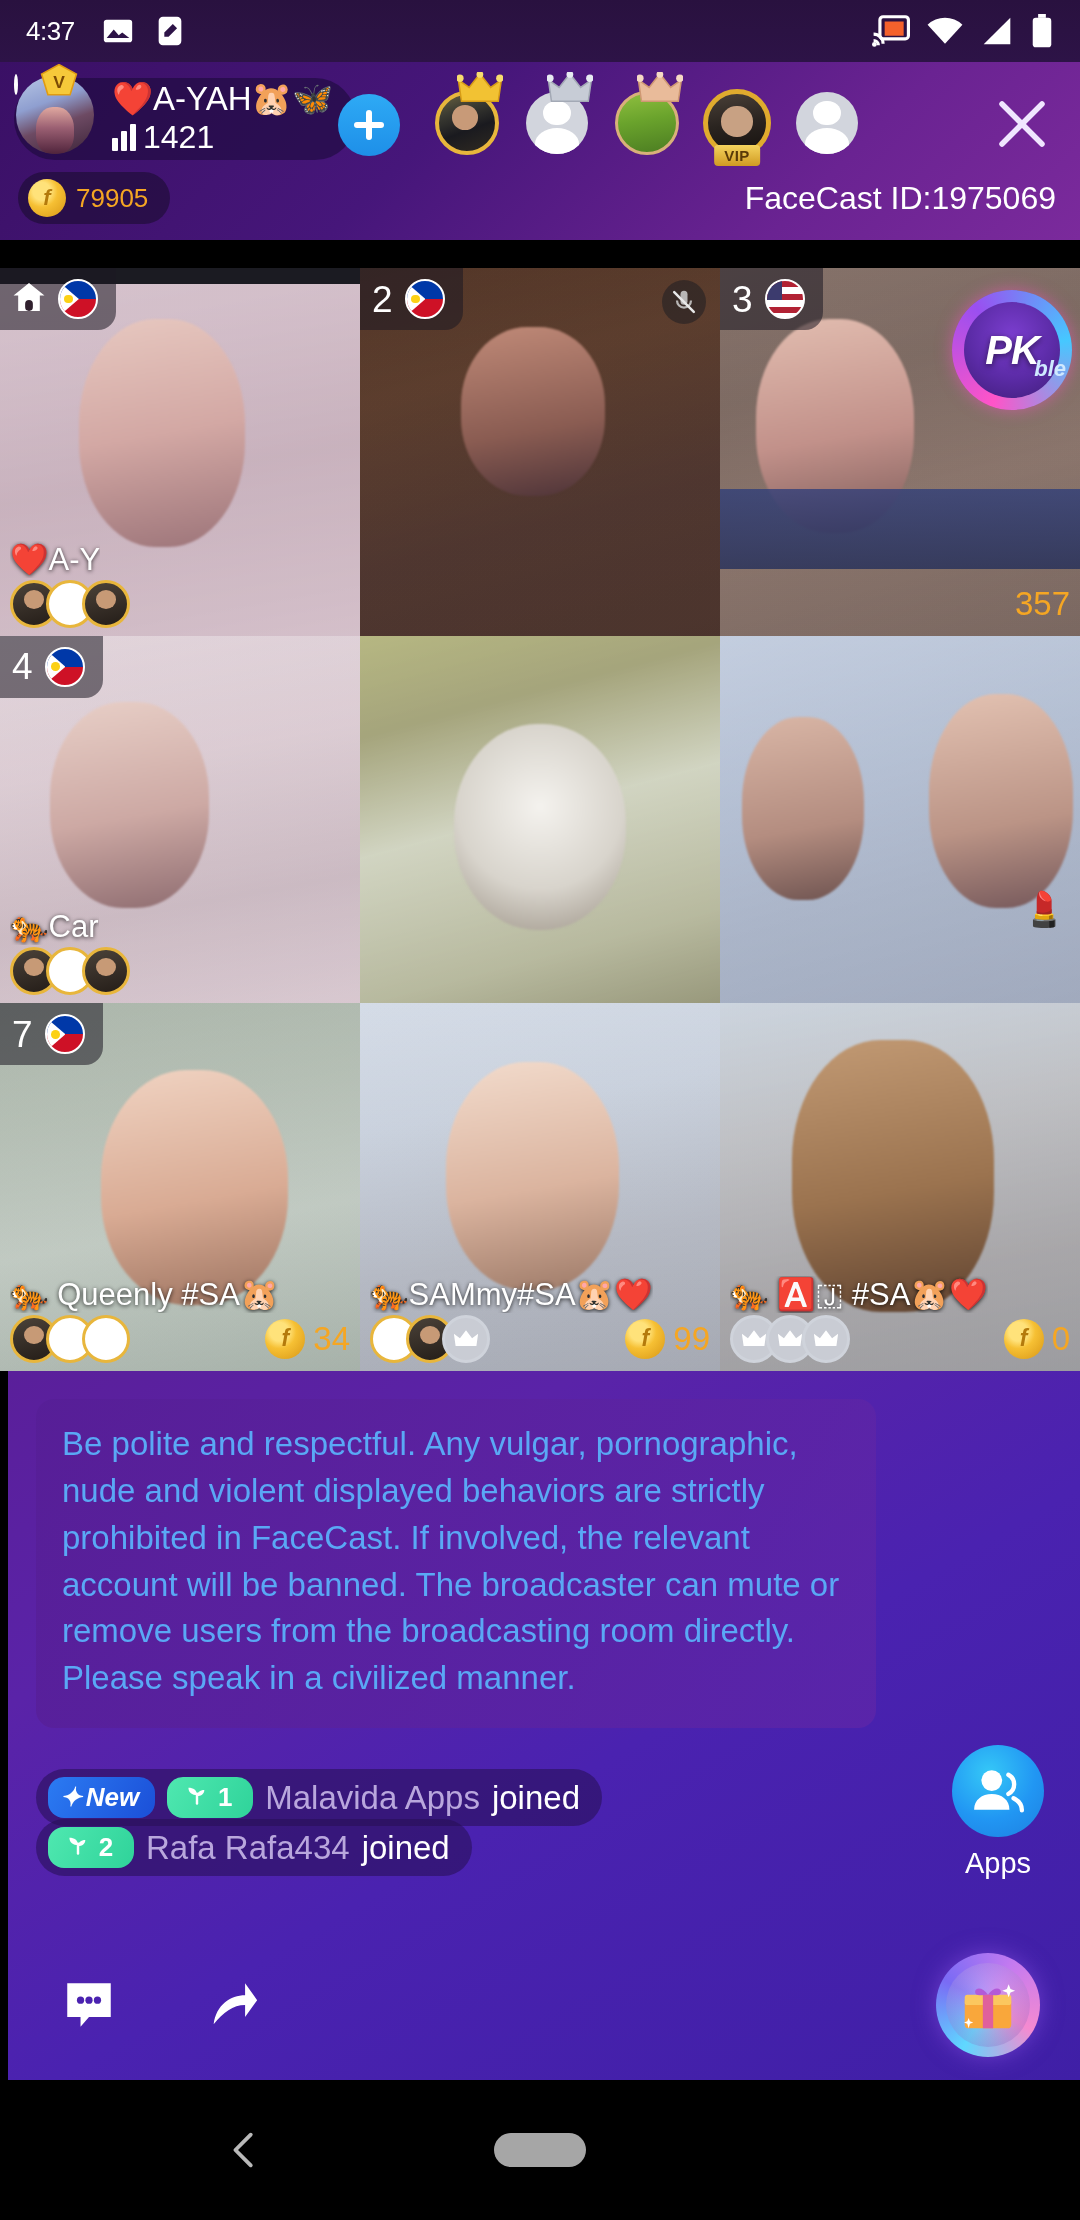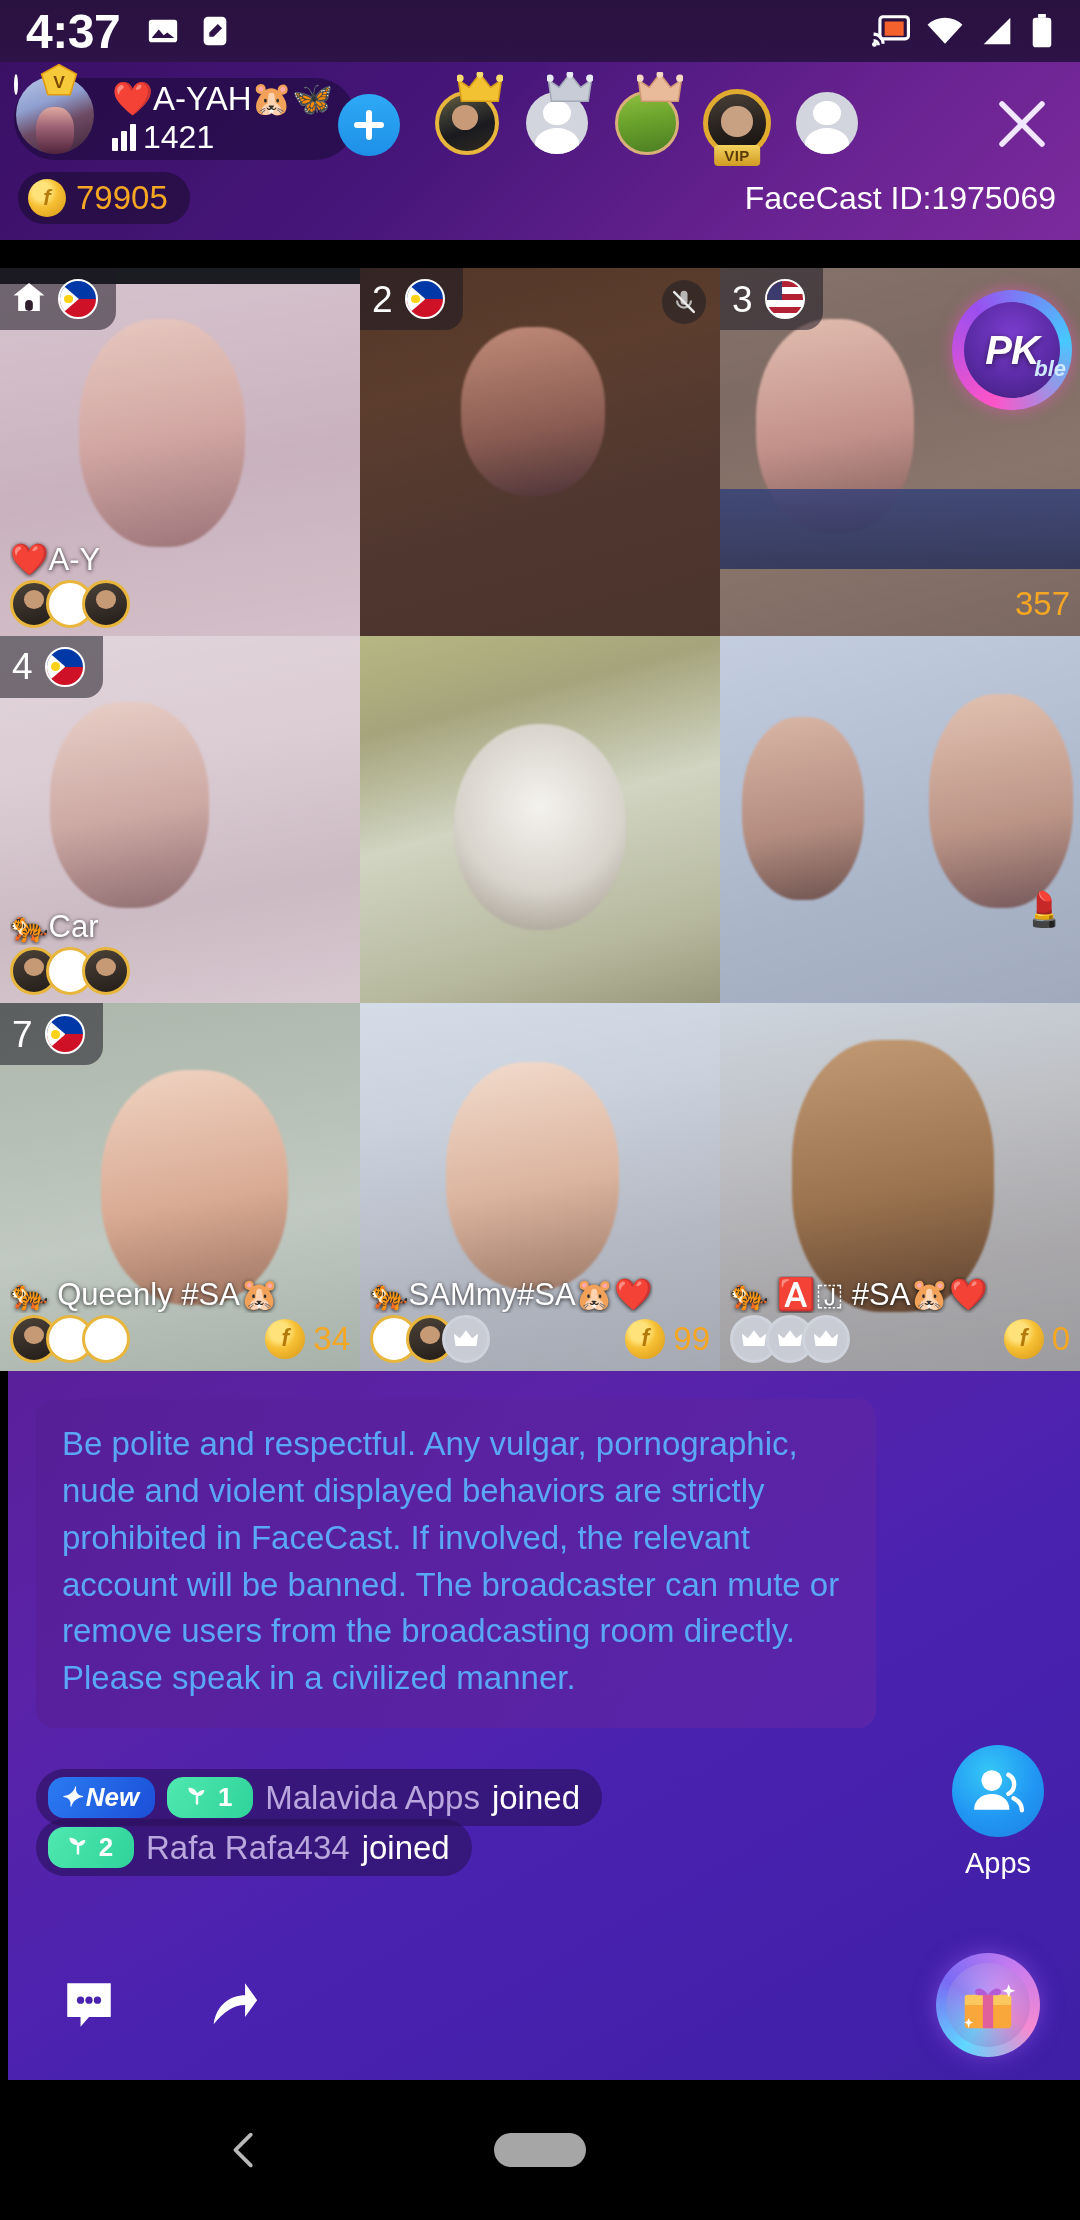--- a/index.html
+++ b/index.html
@@ -7,21 +7,21 @@
   body { font-family:"Liberation Sans", sans-serif; }
 
   #app { position:relative; width:1080px; height:2220px; background:#000; }
 
   
   .statusbar{
     position:absolute; top:0; left:0; width:1080px; height:62px;
     background:linear-gradient(180deg,#29113f 0%,#2d1347 100%);
     display:flex; align-items:center; padding:0 26px; z-index:40;
   }
-  .clock{ color:#fff; font-size:48px; font-weight:700; letter-spacing:-.5px; }
+  .clock{ color:#fff; font-size:26px; font-weight:400; letter-spacing:-.5px; }
   .sb-left-icons{ display:flex; align-items:center; gap:18px; margin-left:26px; }
   .sb-right{ margin-left:auto; display:flex; align-items:center; gap:16px; }
   .sb-ico svg{ display:block; }
 
   
   .header{
     position:absolute; top:62px; left:0; width:1080px; height:178px;
     background:linear-gradient(135deg,#3a1065 0%,#46167a 40%,#6a2392 75%,#7b2a9c 100%);
     z-index:30;
   }
@@ -132,21 +132,21 @@
   .coinchip{
     position:absolute; left:18px; top:110px; height:52px; padding:0 22px 0 10px;
     background:rgba(26,11,48,.6); border-radius:30px; display:flex; align-items:center; gap:10px;
   }
   .coin{
     width:38px;height:38px;border-radius:50%;
     background:radial-gradient(circle at 36% 32%, #ffe27a 0 25%, #f6c034 45%, #d79515 100%);
     display:flex;align-items:center;justify-content:center;
     color:#b47a0c;font-size:22px;font-weight:700;font-style:italic;
   }
-  .coinval{ color:#f5a623; font-size:33px; font-weight:500; }
+  .coinval{ color:#f5a623; font-size:26px; font-weight:500; }
   .fcid{ position:absolute; right:24px; top:118px; color:#fff; font-size:32px; }
 
   
   .grid{
     position:absolute; top:268px; left:0; width:1080px; height:1103px;
     display:grid; grid-template-columns:repeat(3,1fr); grid-template-rows:repeat(3,1fr);
     background:#1b1b22; z-index:10;
   }
   .cell{ position:relative; overflow:hidden; }
   .cellbg{ position:absolute; inset:0; }

